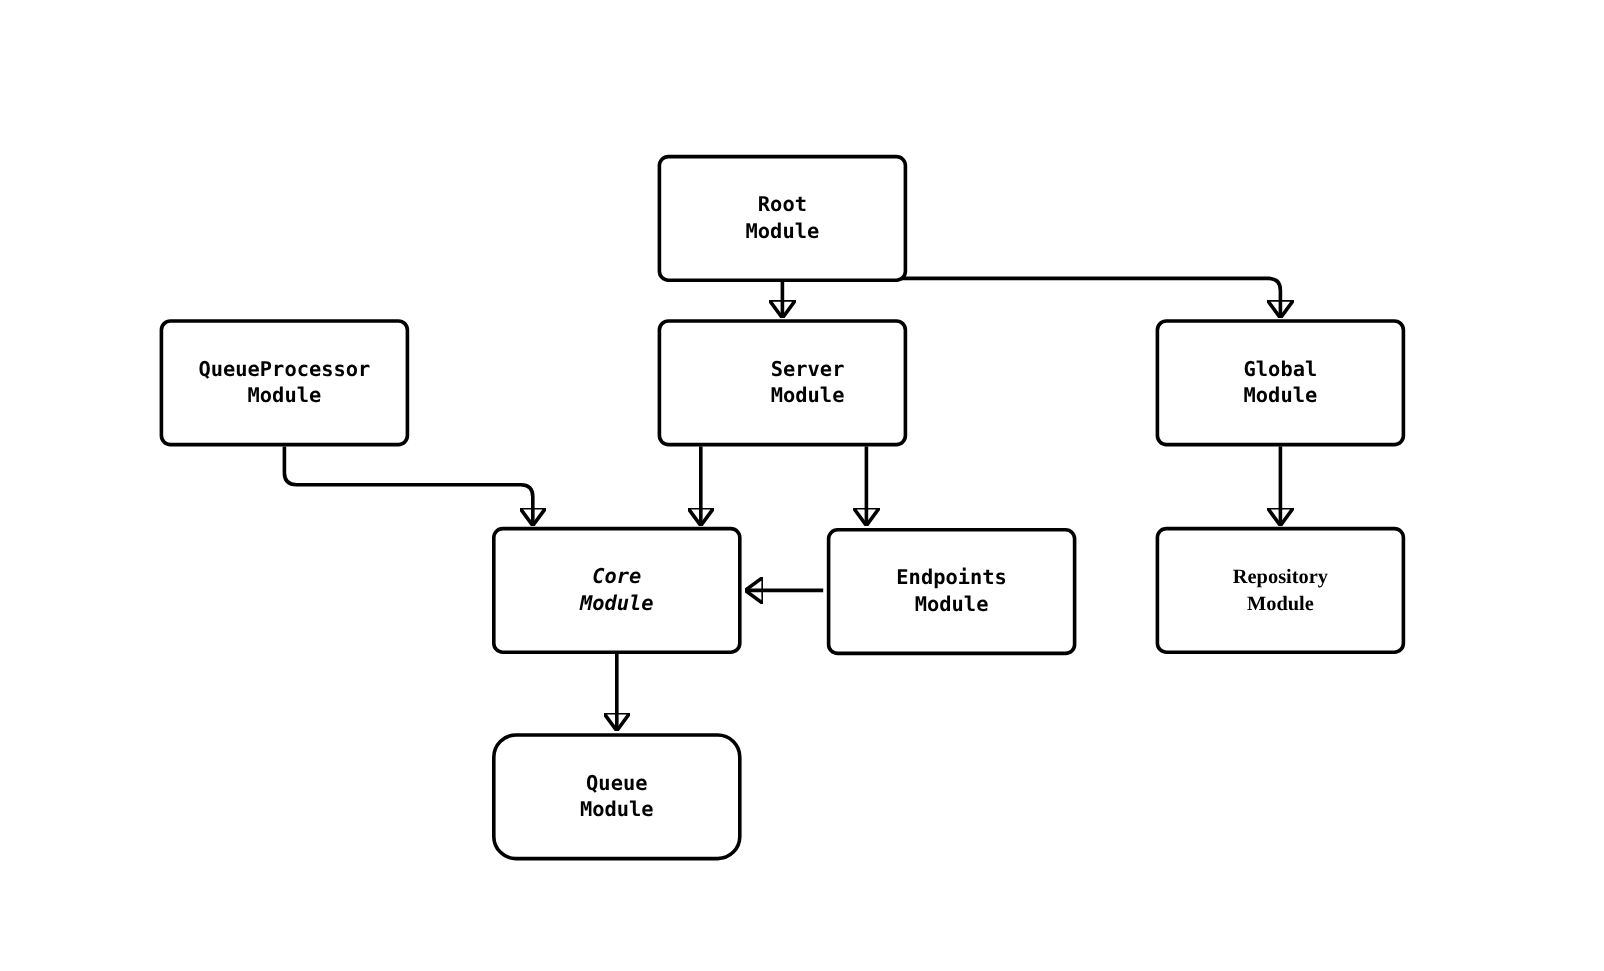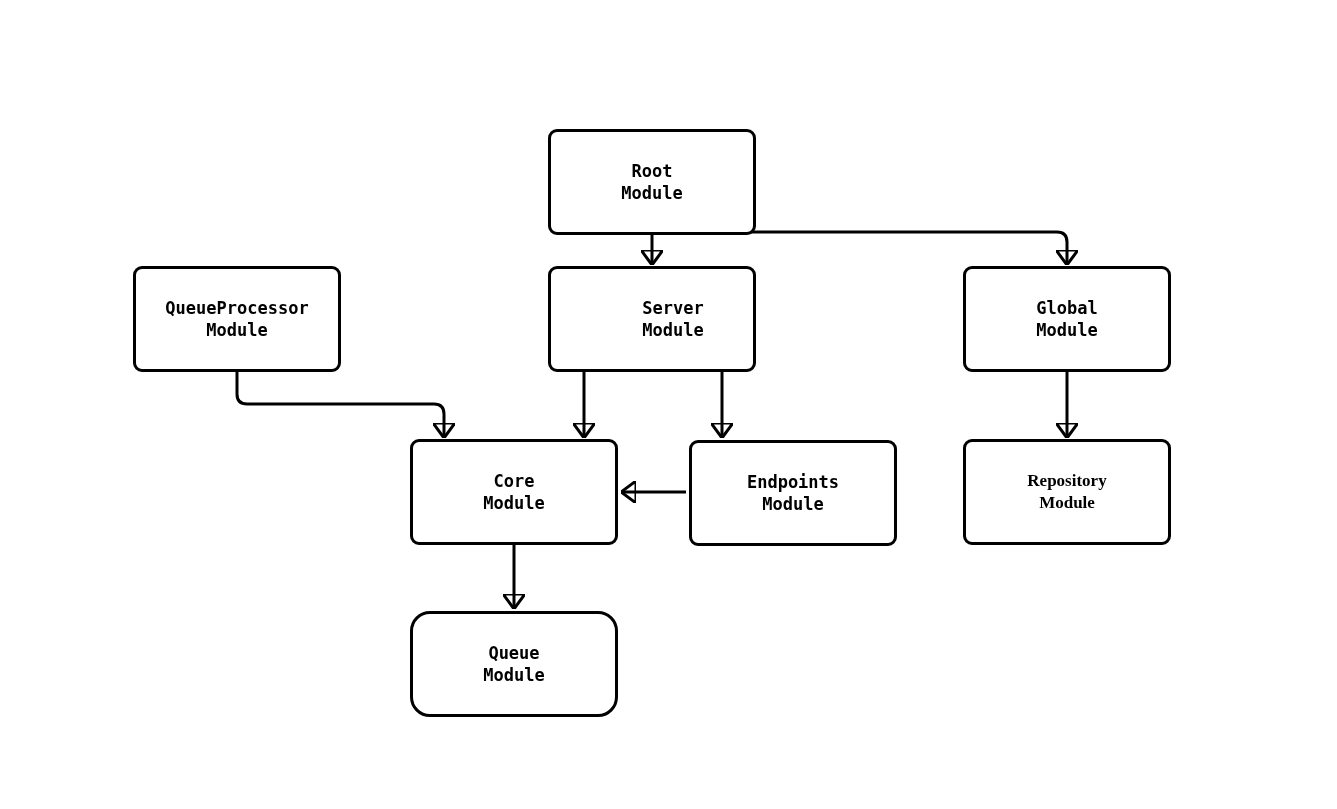--- a/index.html
+++ b/index.html
@@ -81,21 +81,21 @@
   <div class="node" style="left:548px; top:266px;padding-left:42px;">
     <span class="label">Server
 Module</span>
   </div>
 
   <div class="node" style="left:963px; top:266px;">
     <span class="label">Global
 Module</span>
   </div>
 
-  <div class="node" style="left:410px; top:439px;">
+  <div class="node" style="left:410px; top:439px;font-style:italic;">
     <span class="label">Core
 Module</span>
   </div>
 
   <div class="node" style="left:689px; top:440px;">
     <span class="label">Endpoints
 Module</span>
   </div>
 
   <div class="node" style="left:963px; top:439px;font-family:Liberation Serif, serif;">

